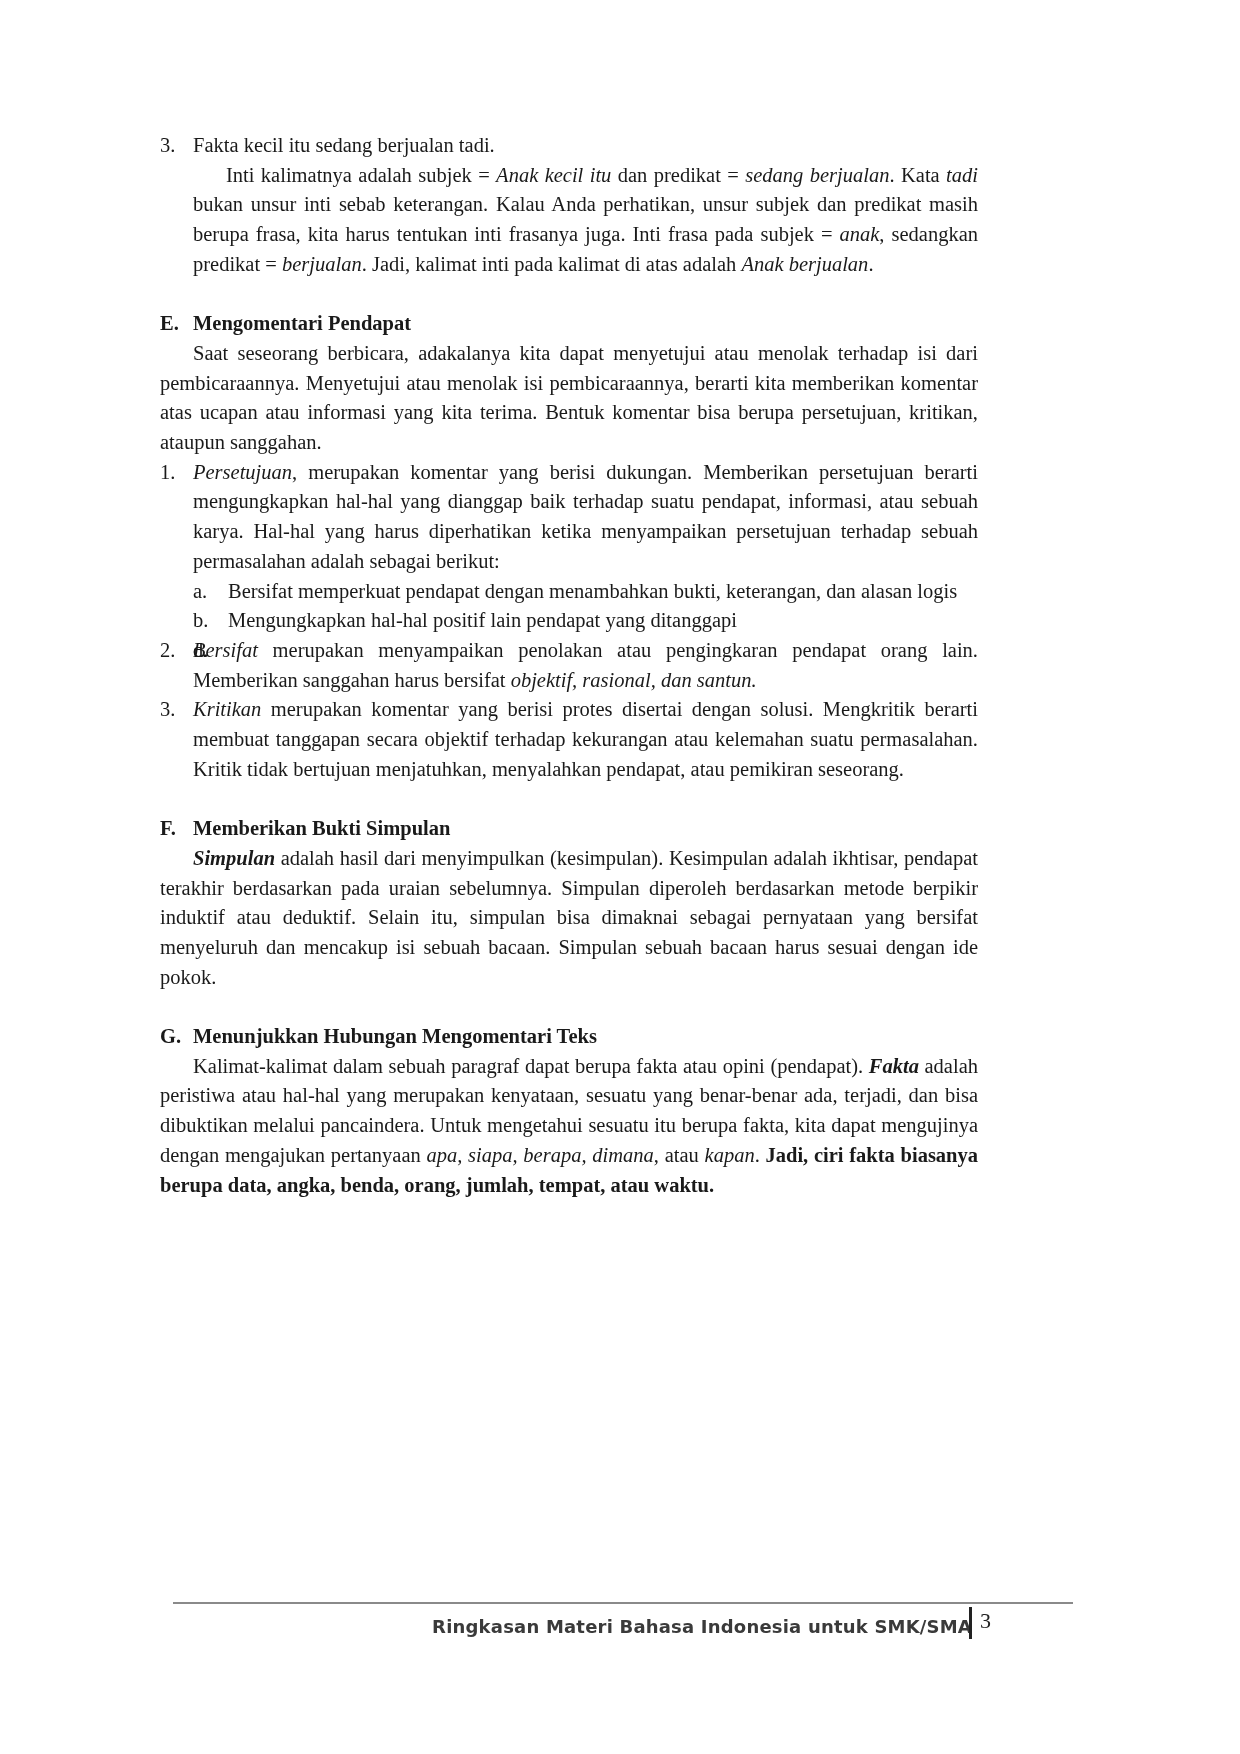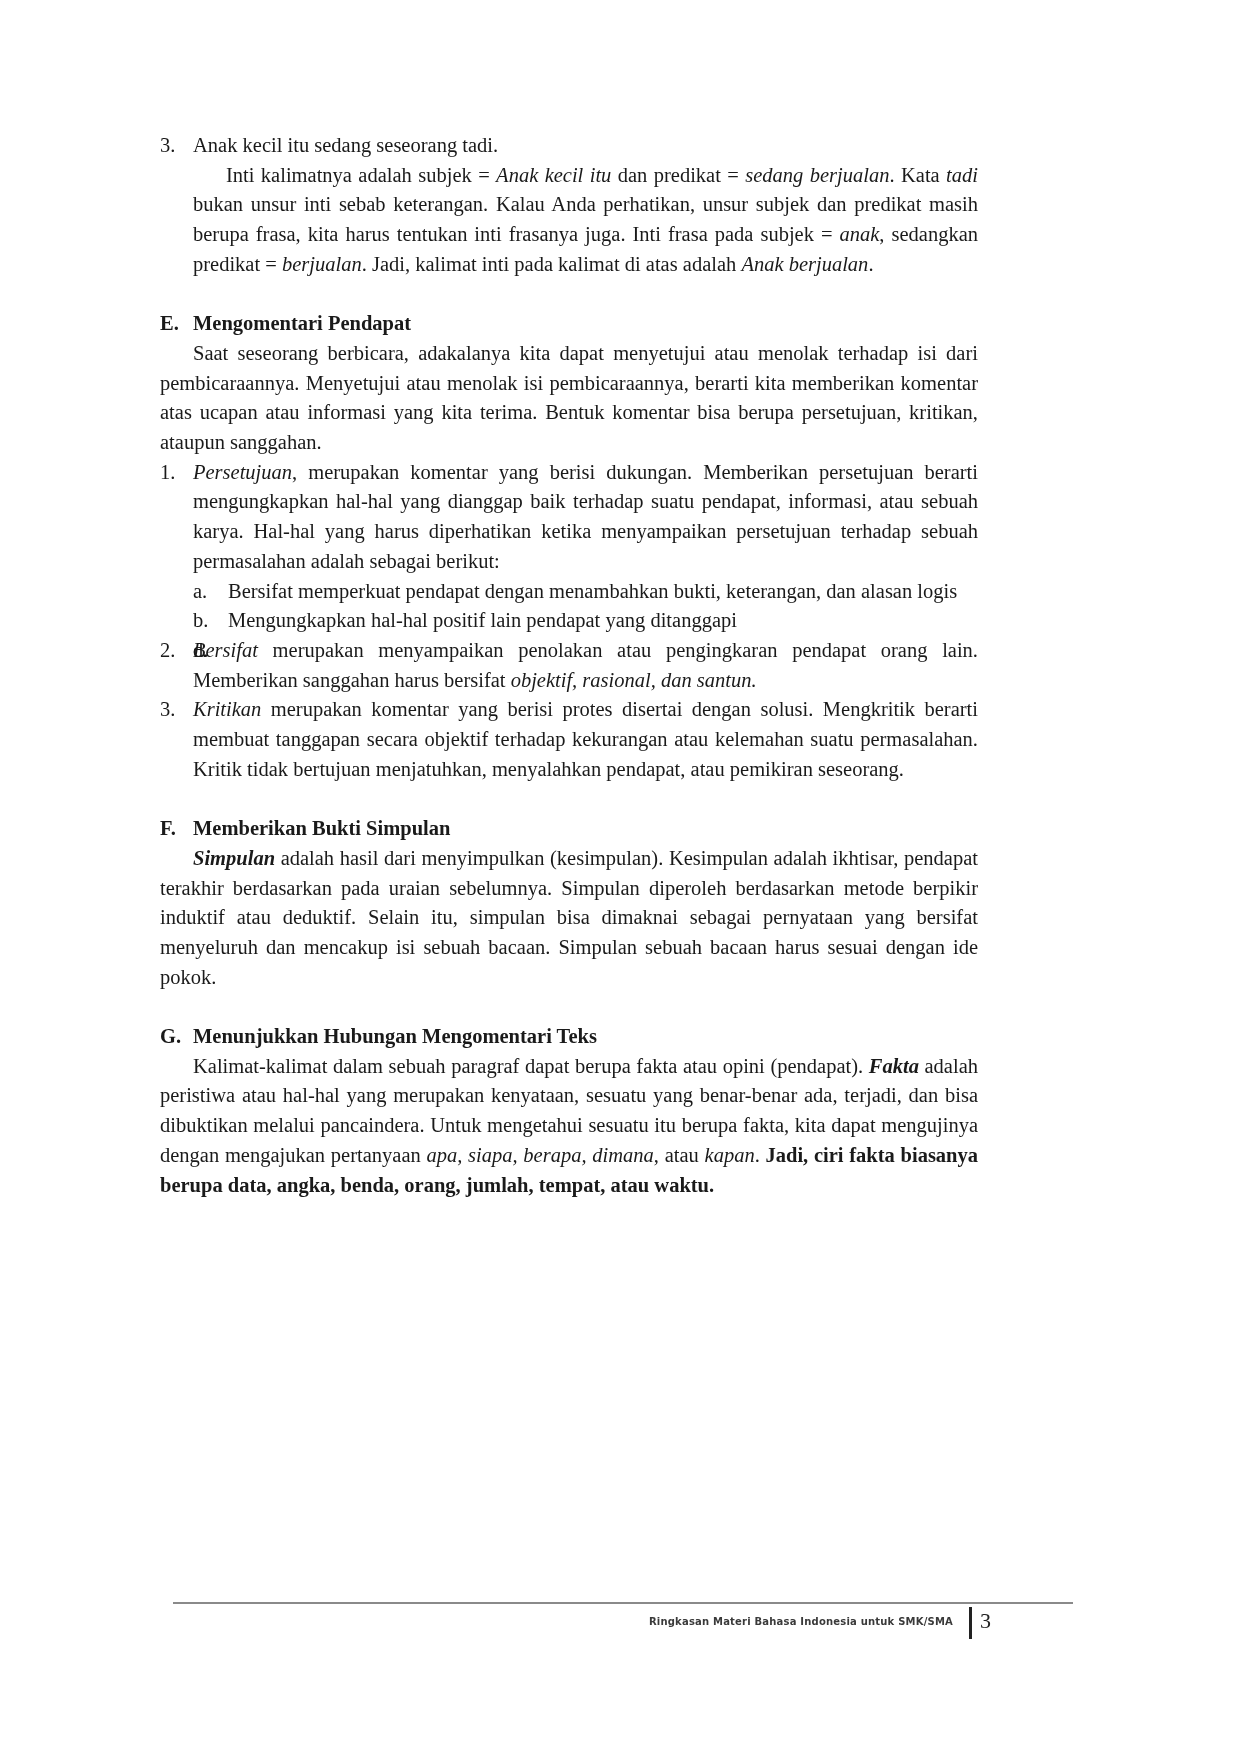--- a/index.html
+++ b/index.html
@@ -16,34 +16,34 @@
   .sub { position: relative; padding-left: 68px; text-align: justify; }
   .sub .num { position: absolute; left: 33px; top: 0; }
   .cont-indent { padding-left: 33px; text-indent: 33px; text-align: justify; }
   h2 { margin: 0; font-size: 20.5px; font-weight: bold; line-height: 29.7px; position: relative; padding-left: 33px; }
   h2 .num { position: absolute; left: 0; }
   .gap { height: 29.7px; }
   i { font-style: italic; }
   b { font-weight: bold; }
   .footer-rule { position: absolute; left: 173px; top: 1602px; width: 900px; height: 2px; background: #8a8a8a; }
   .footer-title {
-    position: absolute; right: 287px; top: 1616px;
-    font-family: "DejaVu Sans", sans-serif; font-weight: bold; font-size: 10px; color: #3a3a3a; letter-spacing: 0.2px;
+    position: absolute; right: 268px; top: 1616px;
+    font-family: "DejaVu Sans", sans-serif; font-weight: bold; font-size: 18px; color: #3a3a3a; letter-spacing: 0.2px;
   }
   .footer-bar { position: absolute; left: 969px; top: 1607px; width: 3px; height: 32px; background: #222; }
   .footer-page { position: absolute; left: 980px; top: 1608px; font-family: "Liberation Serif", serif; font-size: 22px; color: #222; }
 </style>
 </head>
 <body>
 
 <div class="page">
 
   <div class="item">
     <span class="num">3.</span>
-    <span>Anak kecil itu sedang seseorang tadi.</span>
+    <span>Fakta kecil itu sedang berjualan tadi.</span>
   </div>
   <p class="cont-indent"><span>Inti kalimatnya adalah subjek = </span><i>Anak kecil itu</i><span> dan predikat = </span><i>sedang berjualan</i><span>. Kata </span><i>tadi</i><span> bukan unsur inti sebab keterangan. Kalau Anda perhatikan,  unsur subjek dan predikat masih berupa frasa, kita harus tentukan inti frasanya juga. Inti frasa pada subjek = </span><i>anak</i><span>, sedangkan predikat = </span><i>berjualan</i><span>. Jadi, kalimat inti pada kalimat di atas adalah </span><i>Anak berjualan</i><span>.</span></p>
 
   <div class="gap"></div>
 
   <h2>
     <span class="num">E.</span>
     <span>Mengomentari Pendapat</span>
   </h2>
   <p class="indent">Saat seseorang berbicara, adakalanya kita dapat menyetujui atau menolak terhadap isi dari pembicaraannya. Menyetujui atau menolak isi pembicaraannya, berarti kita memberikan komentar atas ucapan atau informasi yang kita terima. Bentuk komentar bisa berupa persetujuan, kritikan, ataupun sanggahan.</p>

